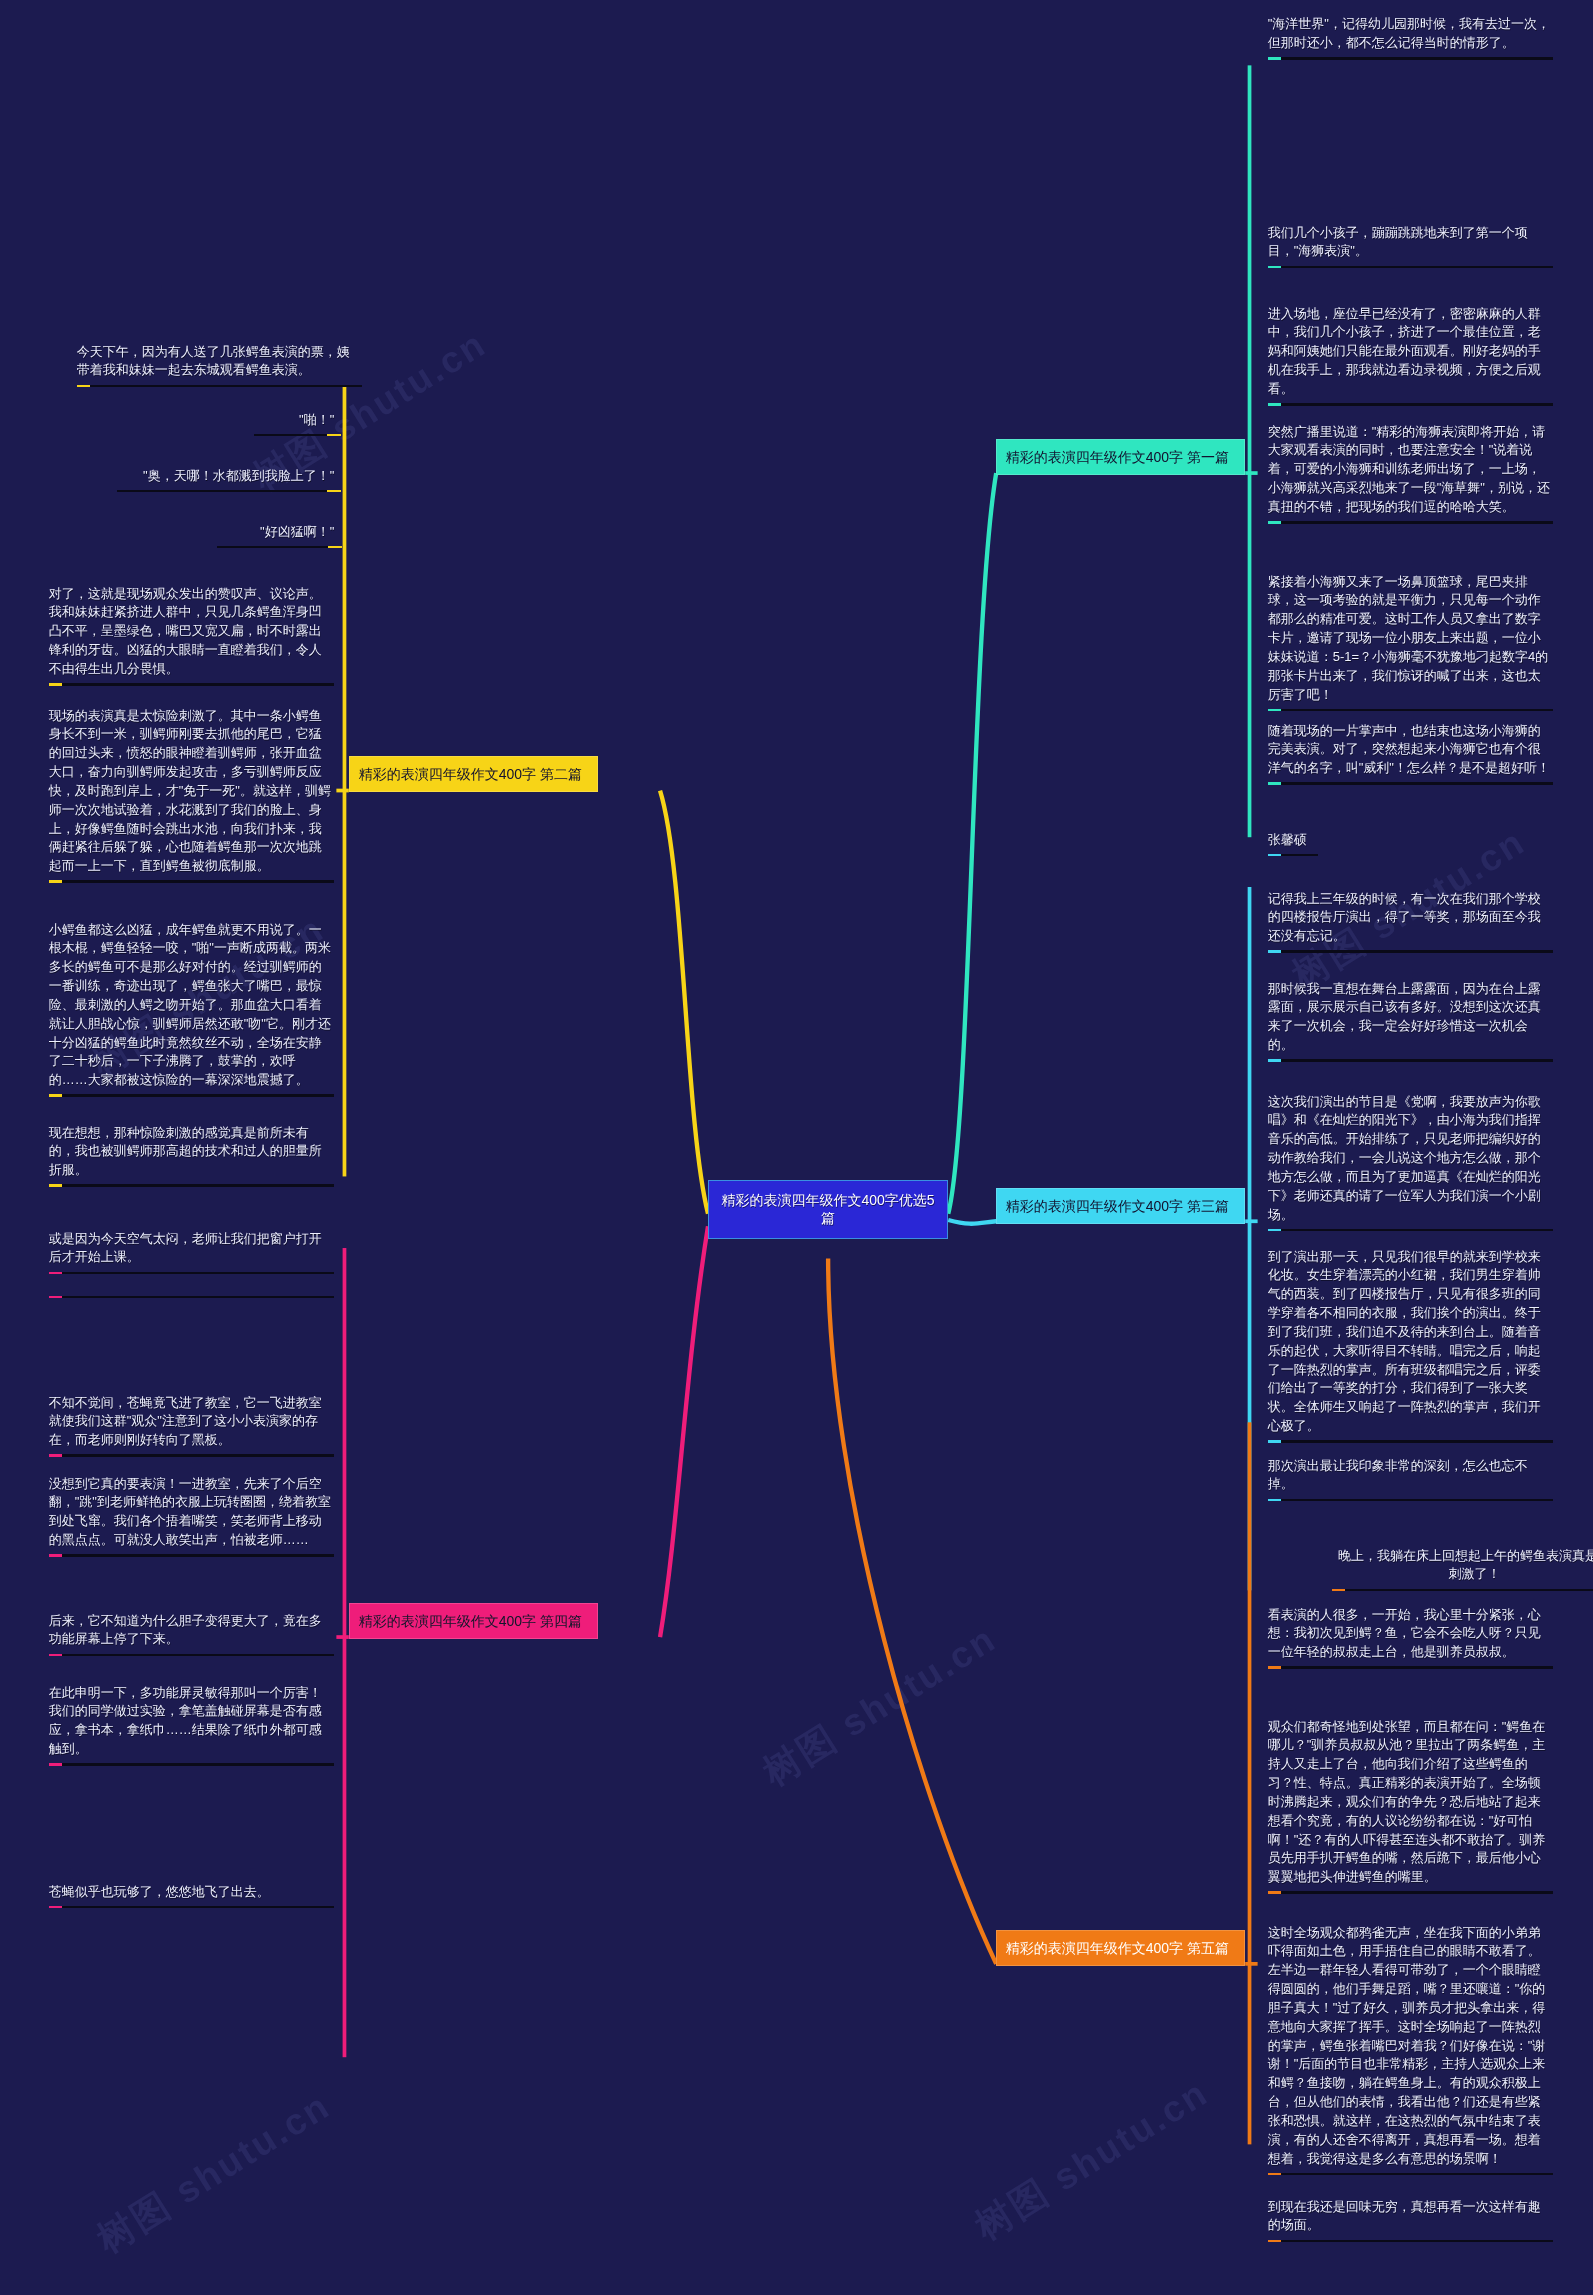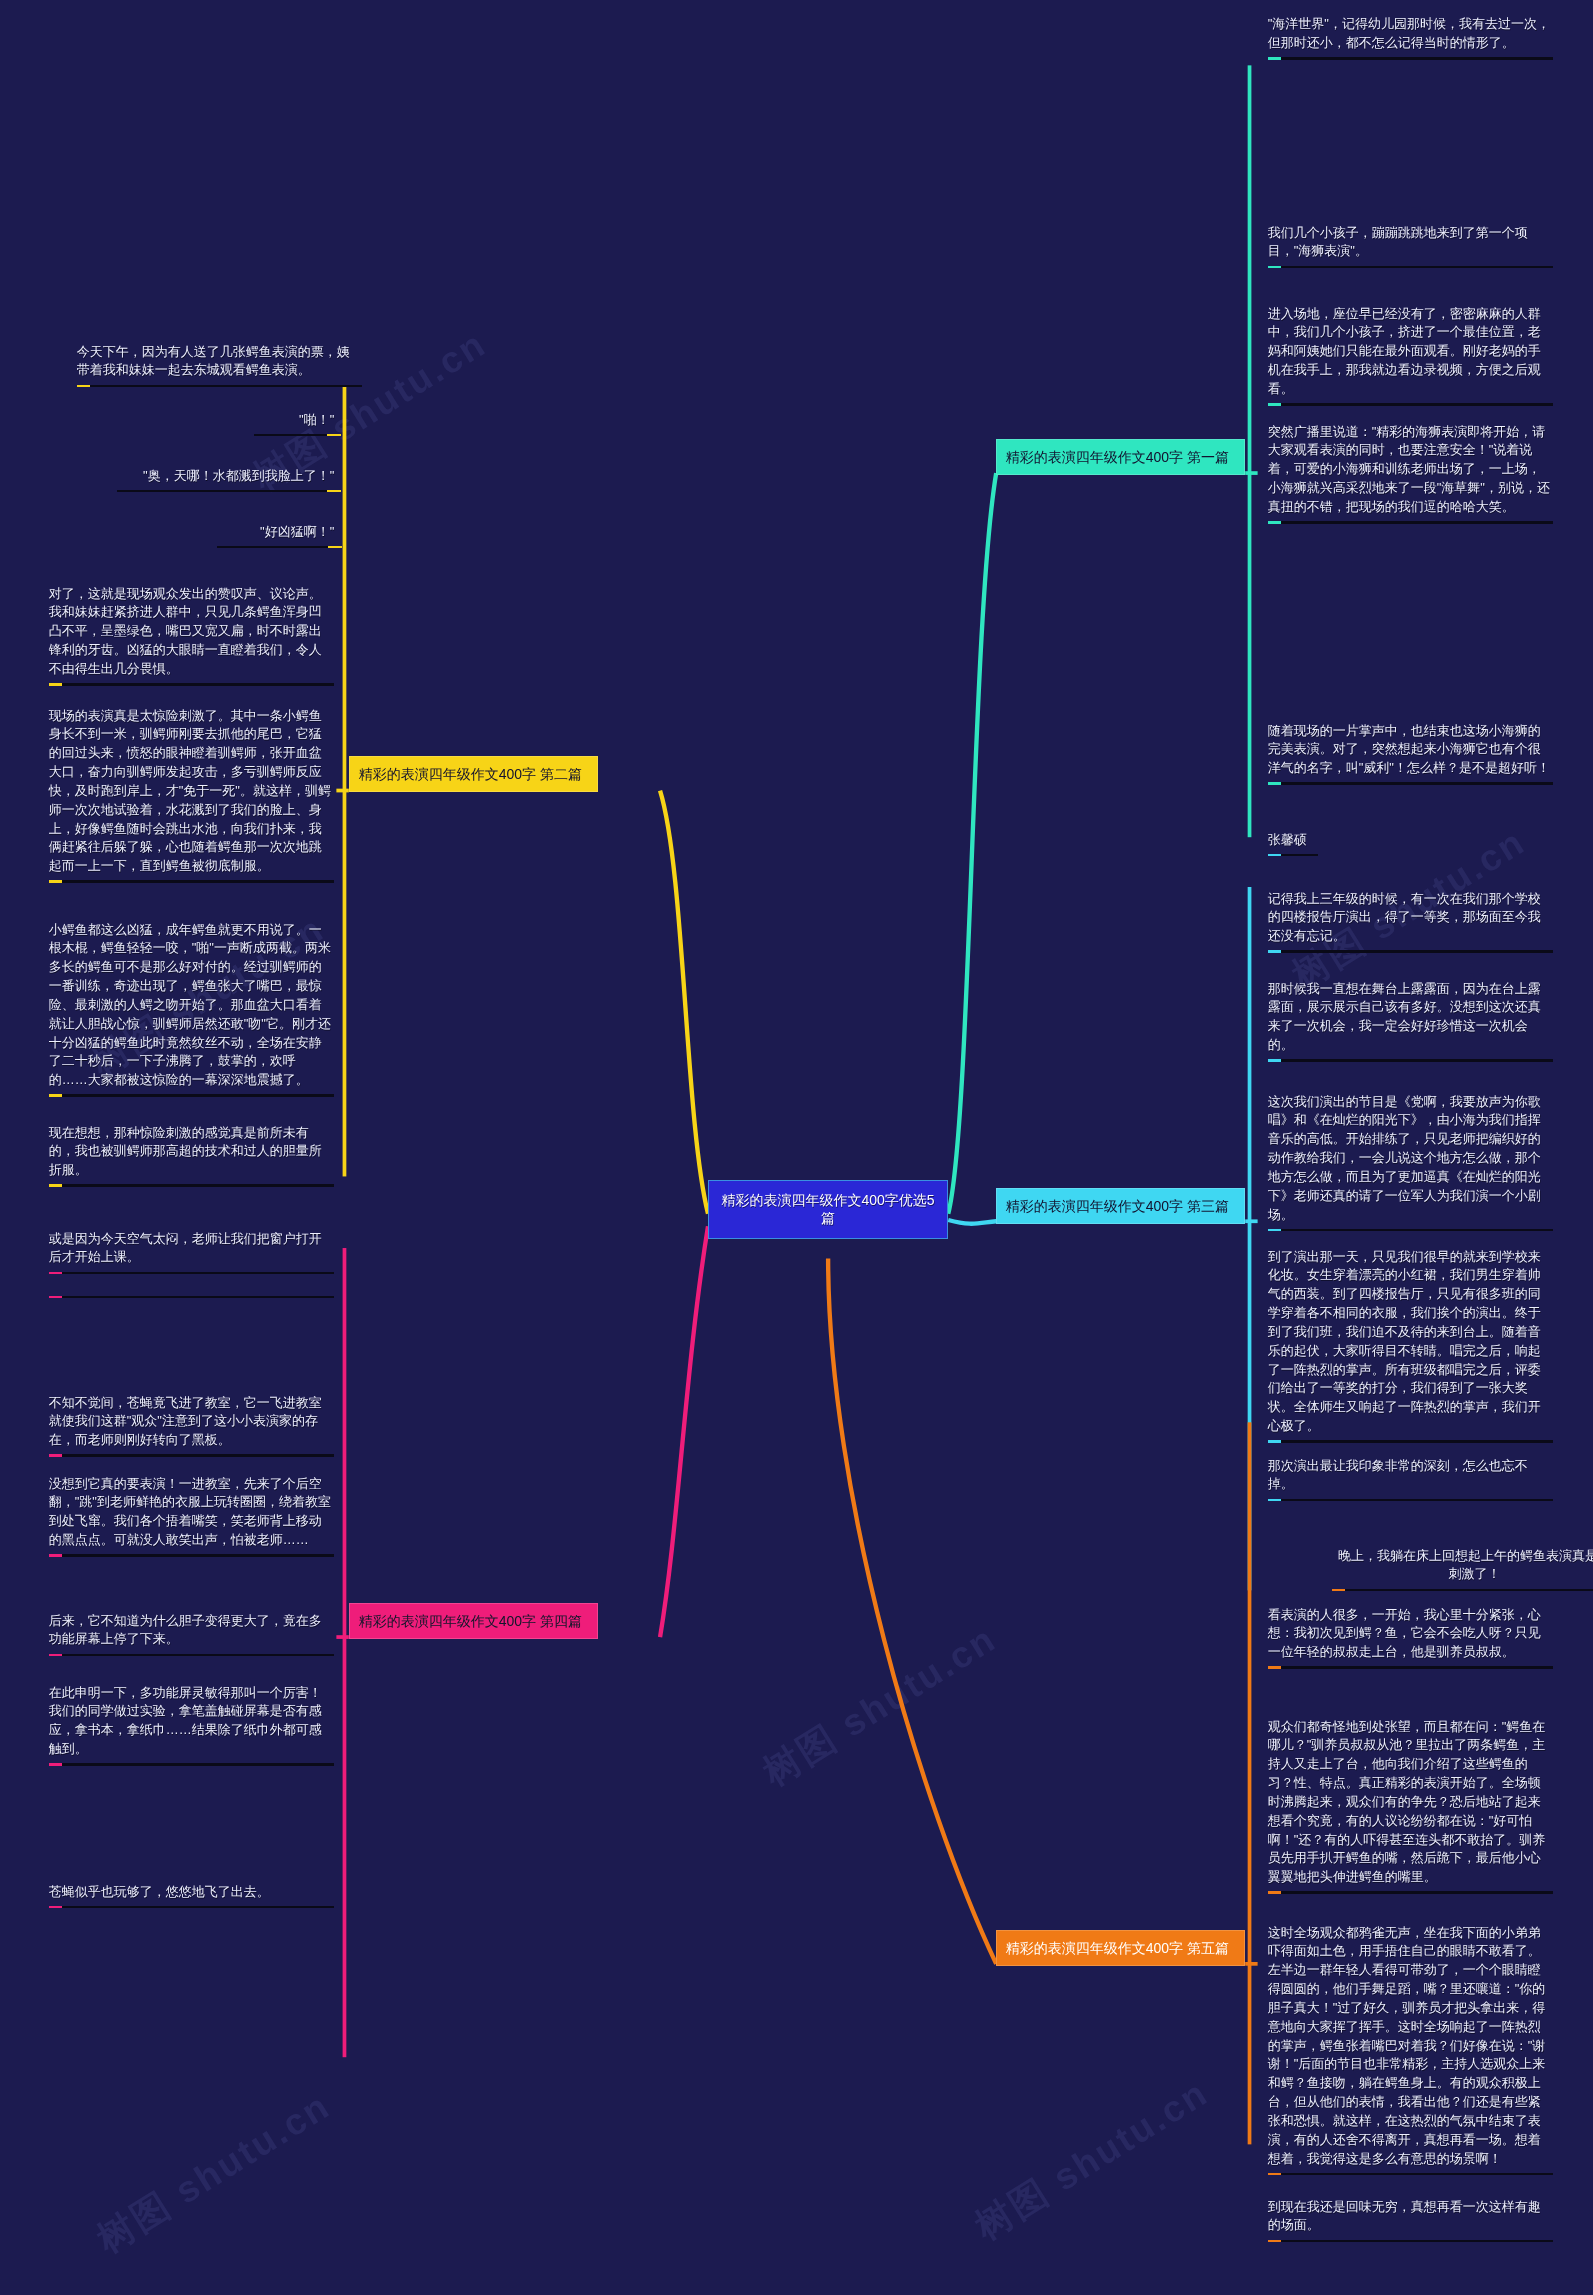--- a/index.html
+++ b/index.html
@@ -165,20 +165,24 @@
     <span class="underline"></span>
   </div>
   <div class="leaf right shadowtext" style="left:1264px; top:302px; --accent:#2fe6c0;">
     <span>进入场地，座位早已经没有了，密密麻麻的人群中，我们几个小孩子，挤进了一个最佳位置，老妈和阿姨她们只能在最外面观看。刚好老妈的手机在我手上，那我就边看边录视频，方便之后观看。</span>
     <span class="underline"></span>
   </div>
   <div class="leaf right shadowtext" style="left:1264px; top:420px; --accent:#2fe6c0;">
     <span>突然广播里说道："精彩的海狮表演即将开始，请大家观看表演的同时，也要注意安全！"说着说着，可爱的小海狮和训练老师出场了，一上场，小海狮就兴高采烈地来了一段"海草舞"，别说，还真扭的不错，把现场的我们逗的哈哈大笑。</span>
     <span class="underline"></span>
   </div>
+  <div class="leaf right shadowtext" style="left:1264px; top:570px; --accent:#2fe6c0;">
+    <span>紧接着小海狮又来了一场鼻顶篮球，尾巴夹排球，这一项考验的就是平衡力，只见每一个动作都那么的精准可爱。这时工作人员又拿出了数字卡片，邀请了现场一位小朋友上来出题，一位小妹妹说道：5-1=？小海狮毫不犹豫地刁起数字4的那张卡片出来了，我们惊讶的喊了出来，这也太厉害了吧！</span>
+    <span class="underline"></span>
+  </div>
   <div class="leaf right shadowtext" style="left:1264px; top:719px; --accent:#2fe6c0;">
     <span>随着现场的一片掌声中，也结束也这场小海狮的完美表演。对了，突然想起来小海狮它也有个很洋气的名字，叫"威利"！怎么样？是不是超好听！</span>
     <span class="underline"></span>
   </div>
 
   <div class="leaf right shadowtext" style="left:1264px; top:828px; --accent:#3fd7f2;">
     <span>张馨硕</span>
     <span class="underline" style="width:50px;"></span>
   </div>
   <div class="leaf right shadowtext" style="left:1264px; top:887px; --accent:#3fd7f2;">

